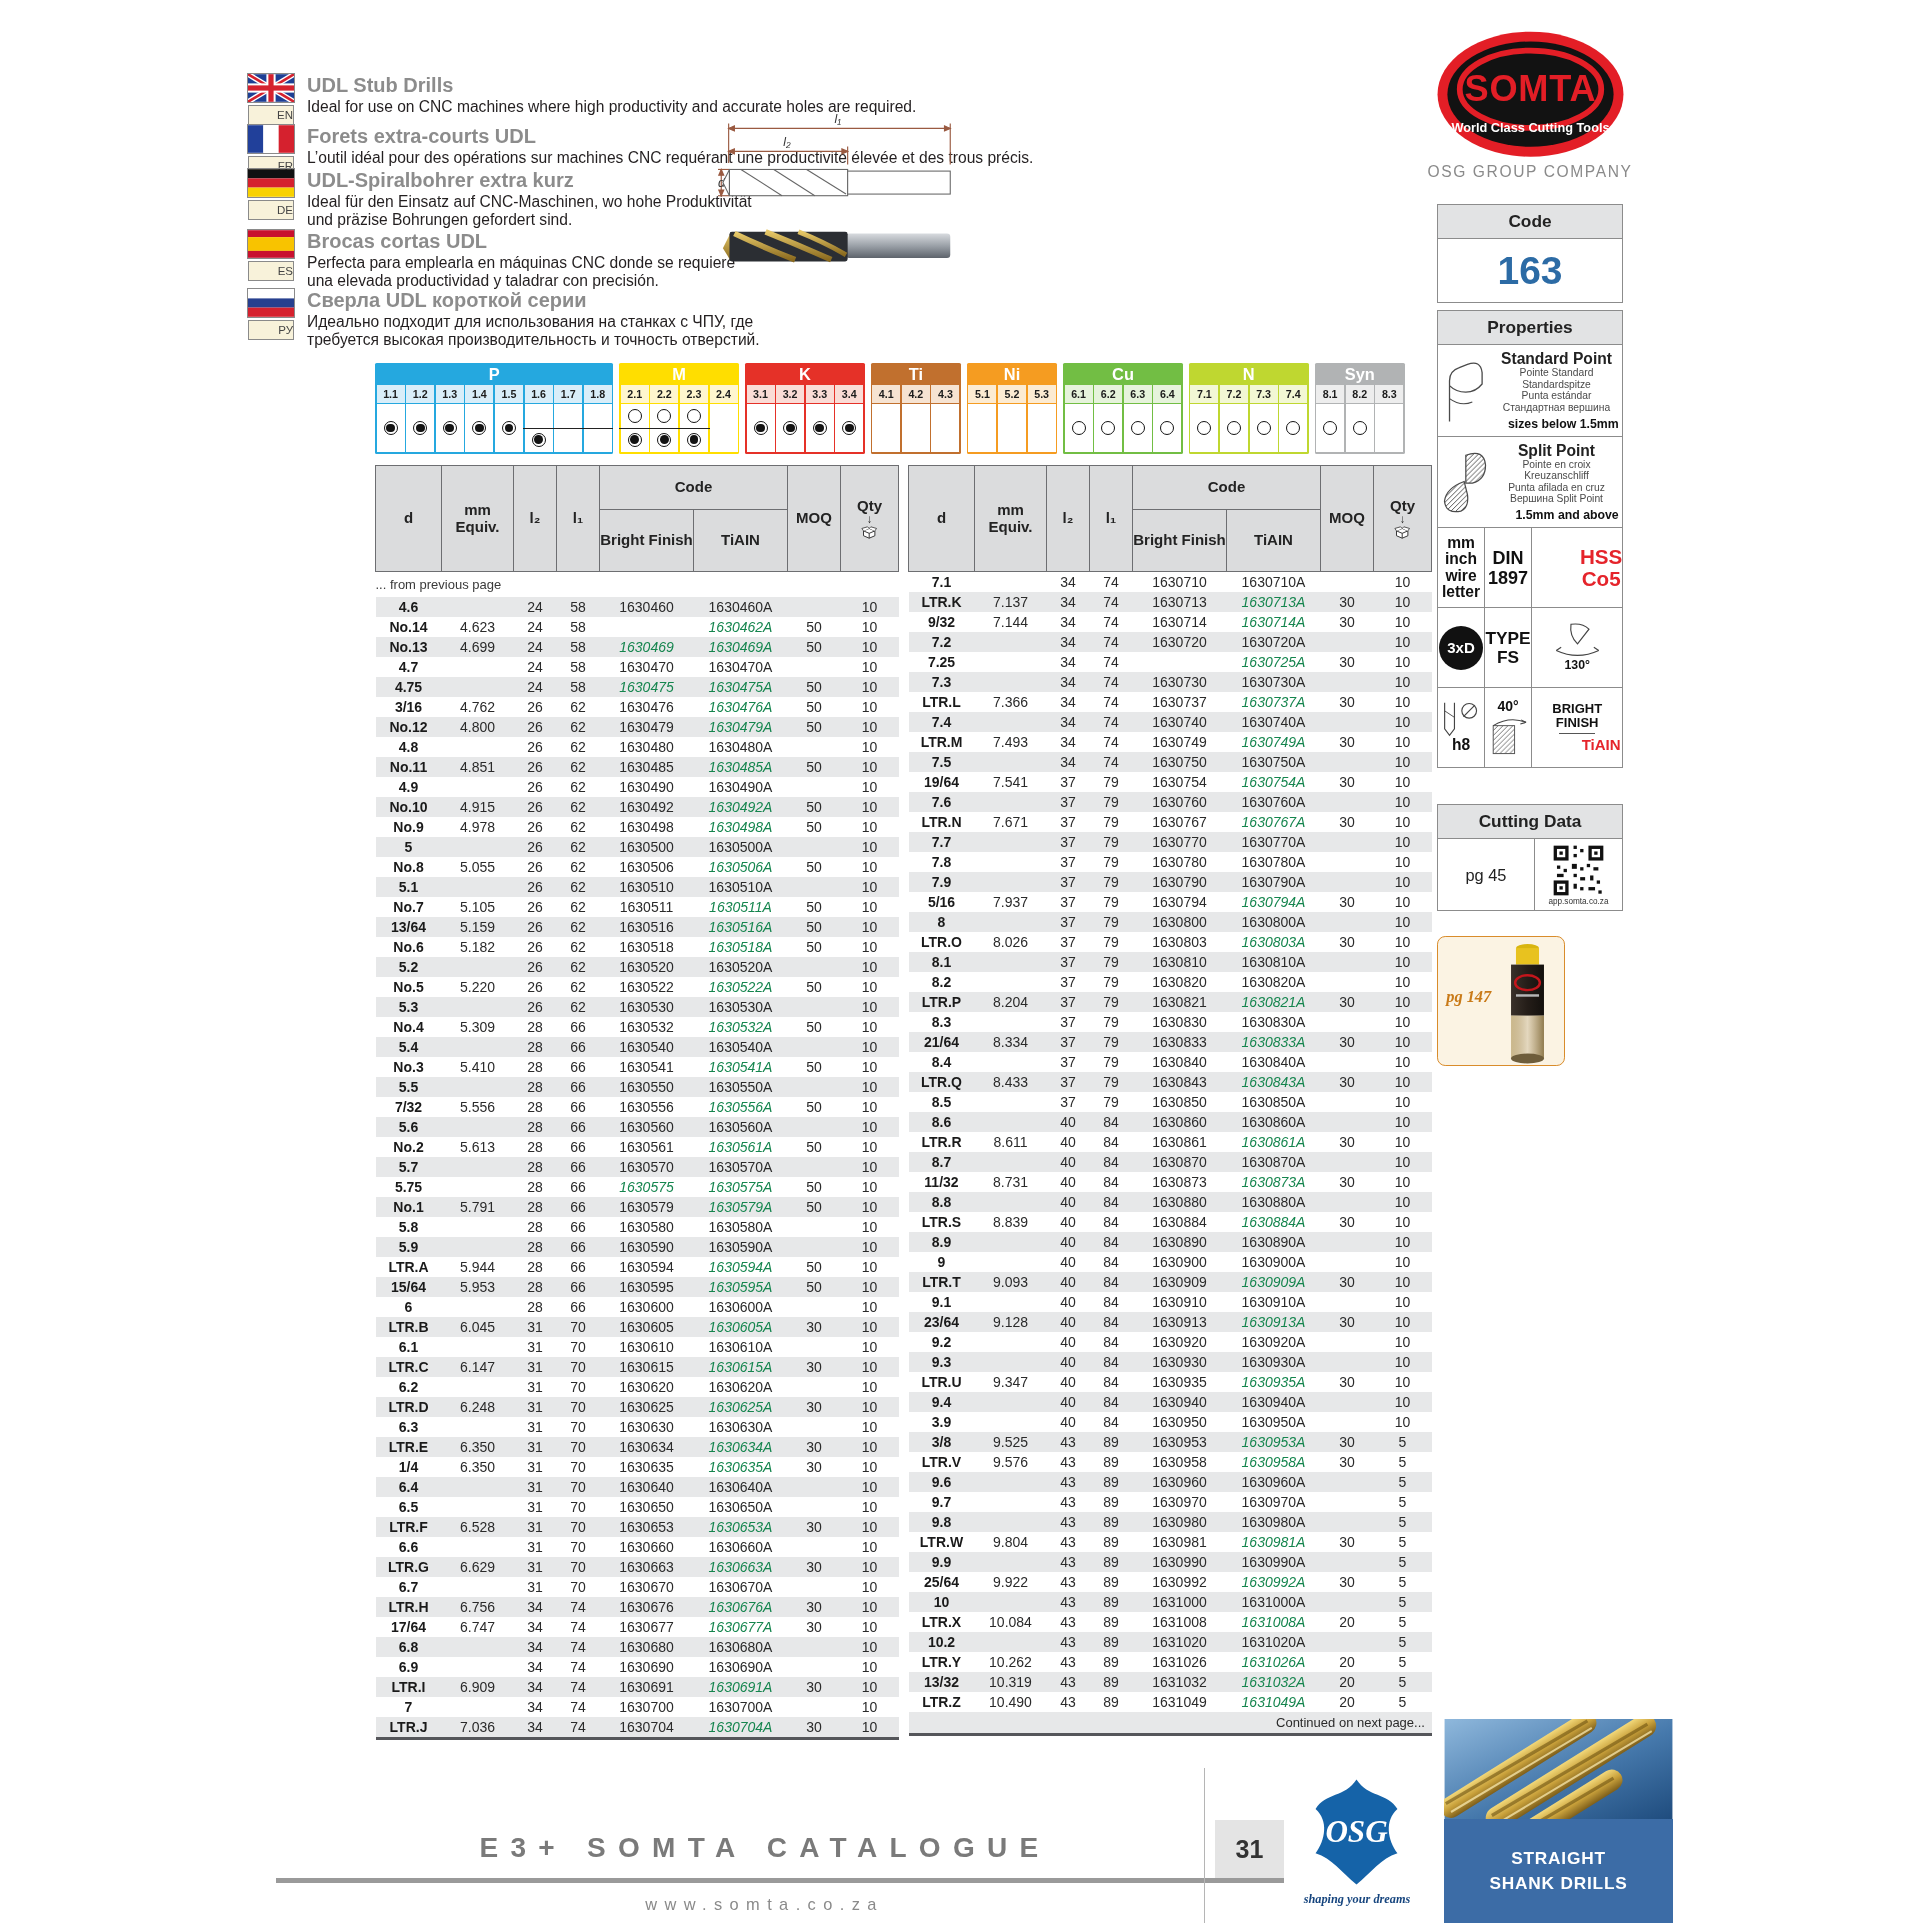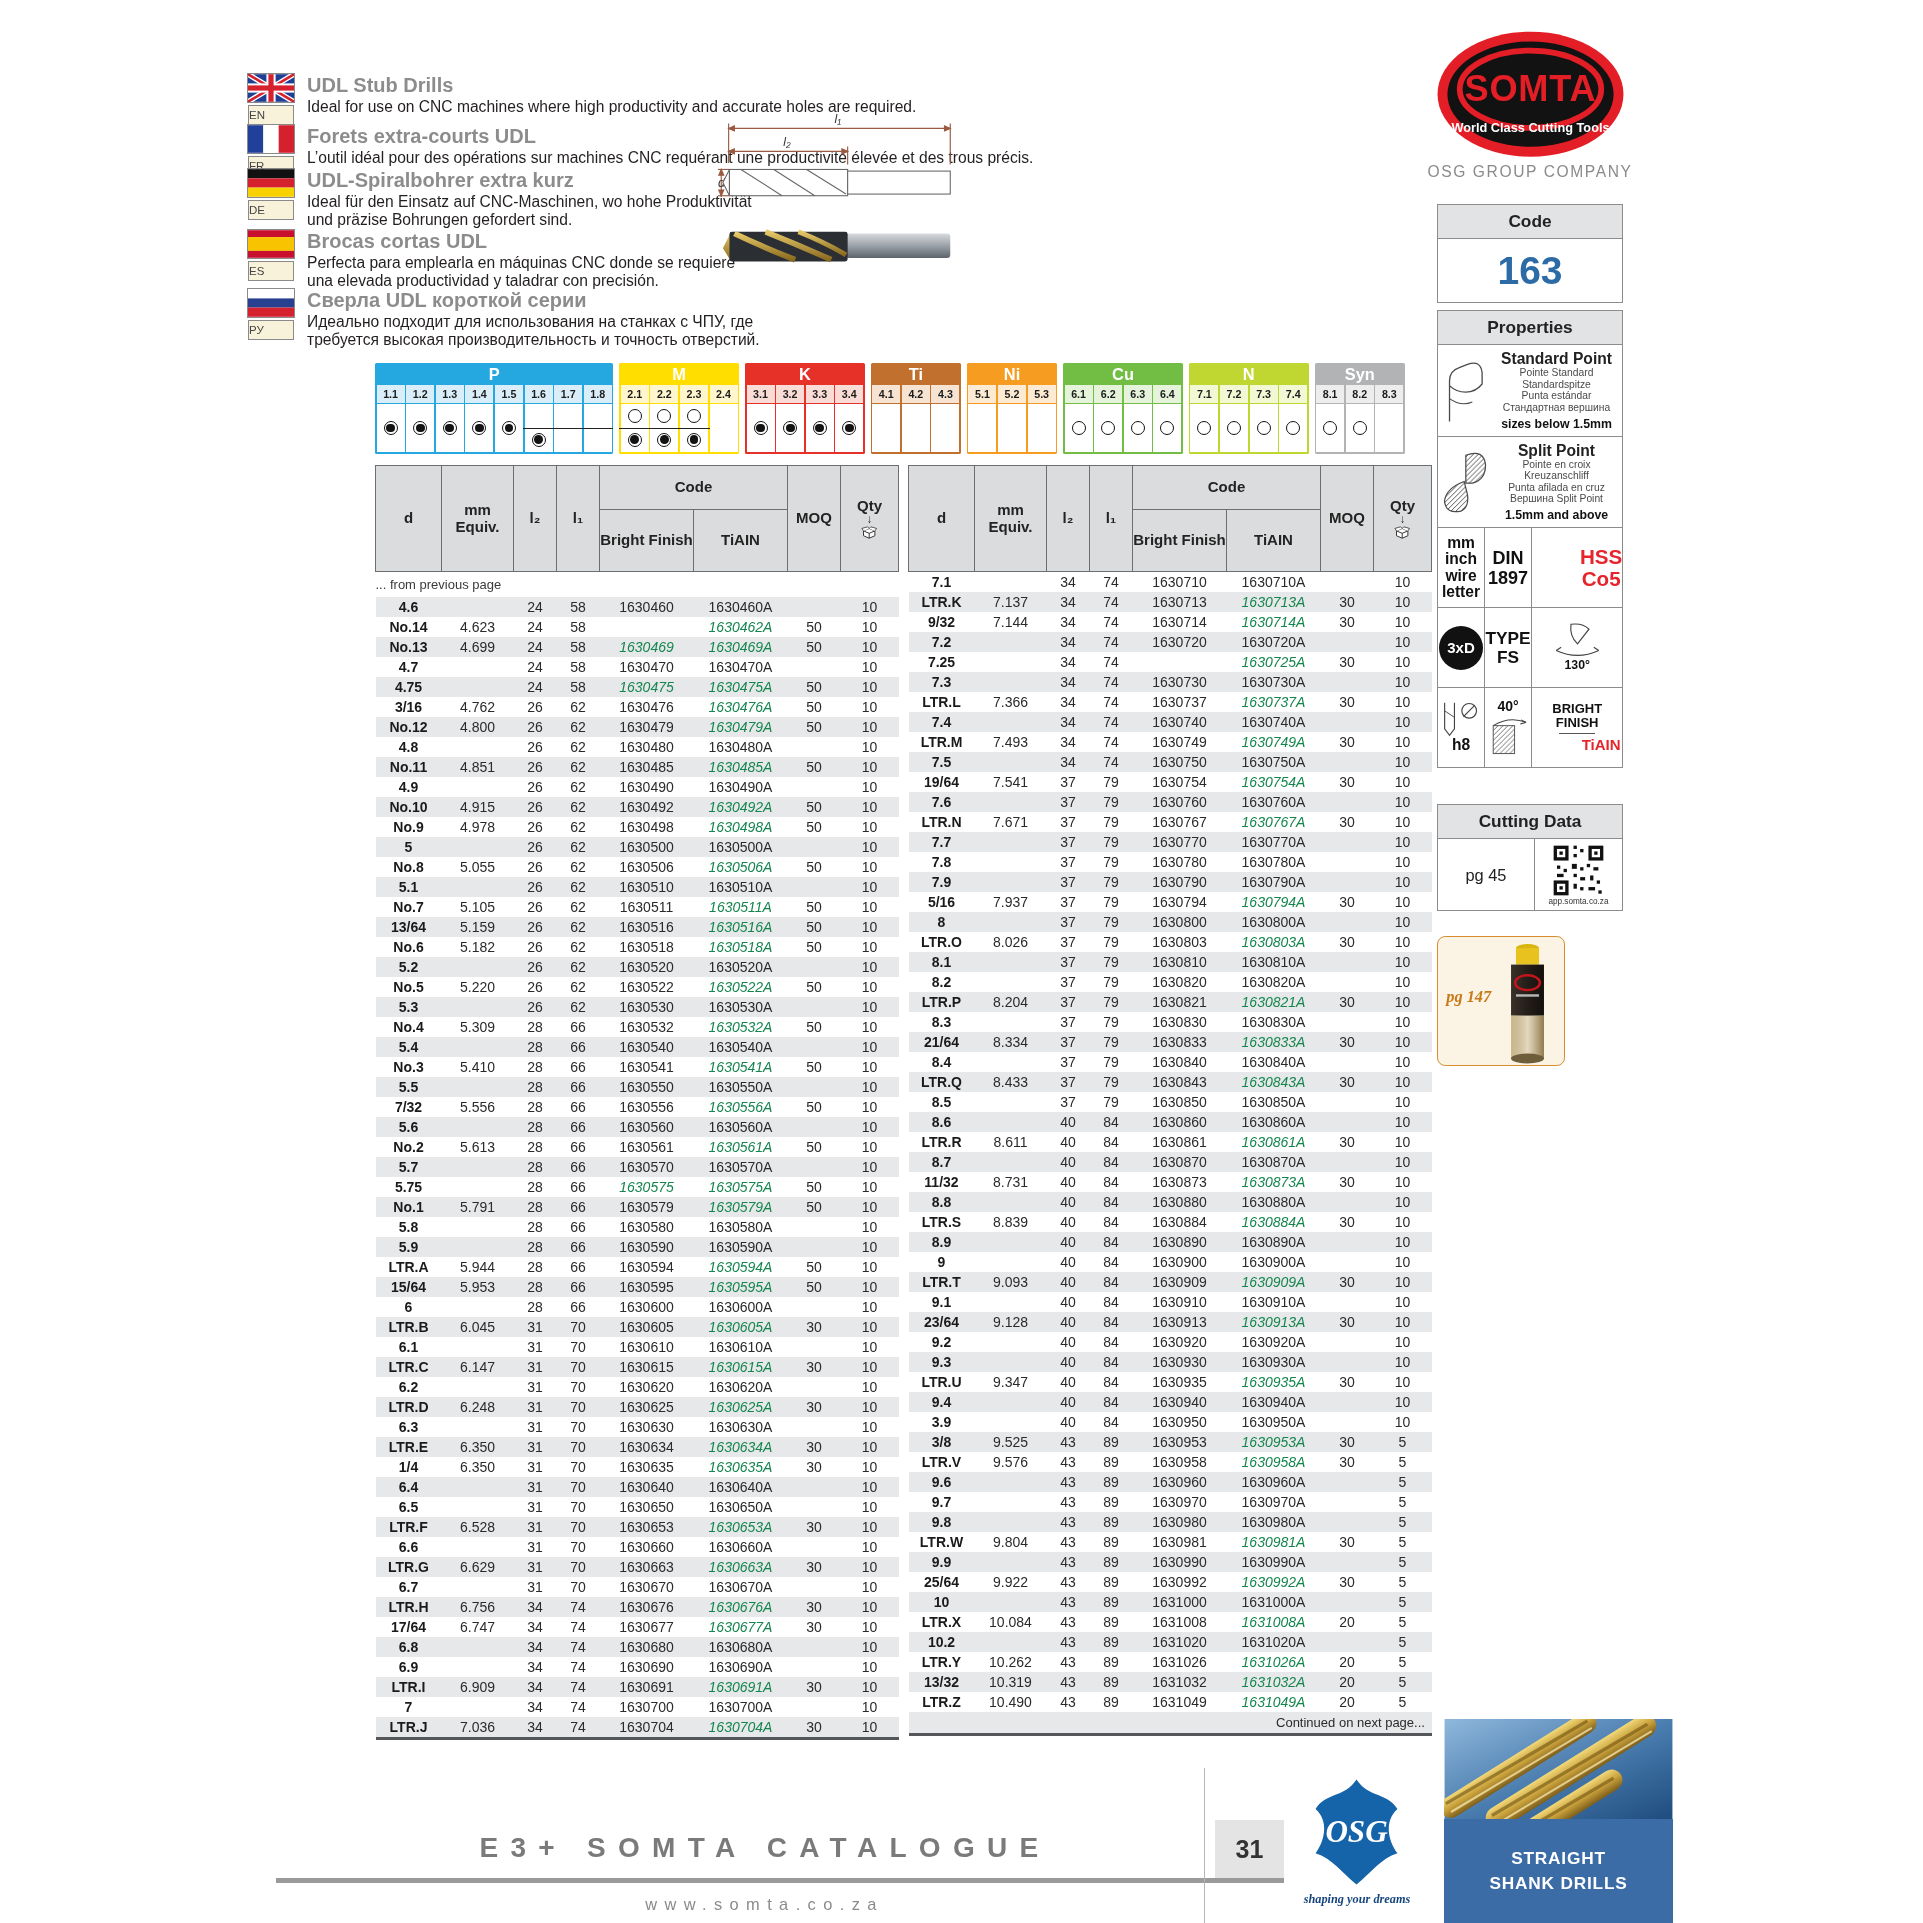--- a/index.html
+++ b/index.html
@@ -4,21 +4,21 @@
 <style>
   html,body{margin:0;padding:0;background:#fff;}
   #page{position:relative;width:1924px;height:1924px;background:#ffffff;overflow:hidden;
         font-family:"Liberation Sans",sans-serif;color:#231f20;}
 
   
   .lang-row{position:absolute;left:248px;display:flex;align-items:flex-start;}
   .flagcol{width:46px;flex:0 0 46px;}
   .flagcol svg{display:block;outline:0.8px solid #8a8a8a;}
   .langtag{box-sizing:border-box;width:46px;height:20px;margin-top:2.5px;background:#F8F2DA;
-           border:0.8px solid #8a8a8a;font:11.5px/18px "Liberation Sans",sans-serif;text-align:left;color:#444;}
+           border:0.8px solid #8a8a8a;font:11.5px/18px "Liberation Sans",sans-serif;text-align:right;color:#444;}
   .langtxt{margin-left:13px;}
   .langtxt h3{margin:0;font:bold 20px/22px "Liberation Sans",sans-serif;color:#8C8C8C;}
   .langtxt p{margin:1.6px 0 0 0;font:15.6px/17.3px "Liberation Sans",sans-serif;color:#231f20;}
 
   
   #diagram{position:absolute;left:716px;top:112px;}
 
   
   #matchart{position:absolute;left:375px;top:363px;display:flex;}
   .mg{display:flex;flex-direction:column;border-radius:1.6px;margin-right:5.8px;}
@@ -60,21 +60,21 @@
                font:15.6px/18px "Liberation Sans",sans-serif;color:#8a8a8a;letter-spacing:1.6px;}
   #code-box{top:204px;}
   #code-box .code-val{font:bold 39px/63px "Liberation Sans",sans-serif;color:#2C6BA5;text-align:center;}
   #props-box{top:310px;}
   .prop-row{display:flex;border-bottom:0.8px solid #8C8C8C;min-height:89px;align-items:center;}
   .prop-row:last-child{border-bottom:none;}
   .prop-ic{flex:0 0 53px;display:flex;justify-content:center;}
   .prop-tx{flex:1;text-align:center;padding:5px 3.3px;}
   .prop-tx .pt{font:bold 15.6px/17.3px "Liberation Sans",sans-serif;color:#222;}
   .prop-tx .ps div{font:10.3px/11.5px "Liberation Sans",sans-serif;color:#4a4a4a;}
-  .prop-tx .pn{margin-top:3.3px;font:bold 12.3px/14px "Liberation Sans",sans-serif;color:#111;}
+  .prop-tx .pn{margin-top:3.3px;font:bold 12.3px/14px "Liberation Sans",sans-serif;color:#111;text-align:right;}
   .pgrid{display:grid;grid-template-columns:1fr 1fr 1fr;}
   .pcell{border-right:0.8px solid #8C8C8C;border-bottom:0.8px solid #8C8C8C;height:79px;display:flex;
          flex-direction:column;align-items:center;justify-content:center;text-align:center;}
   .pcell:nth-child(3n){border-right:none;}
   .pcell:nth-child(n+7){border-bottom:none;}
   .pcell .big{font:bold 15.6px/16.4px "Liberation Sans",sans-serif;color:#111;}
   .pcell .red{color:#E5242B;margin-left:48px;}
   .xd-circle{width:44px;height:44px;border-radius:50%;background:#111;color:#fff;
              font:bold 15px/44px "Liberation Sans",sans-serif;text-align:center;}
   .finline{width:36px;border-top:0.8px solid #555;margin:3.3px 0;}

